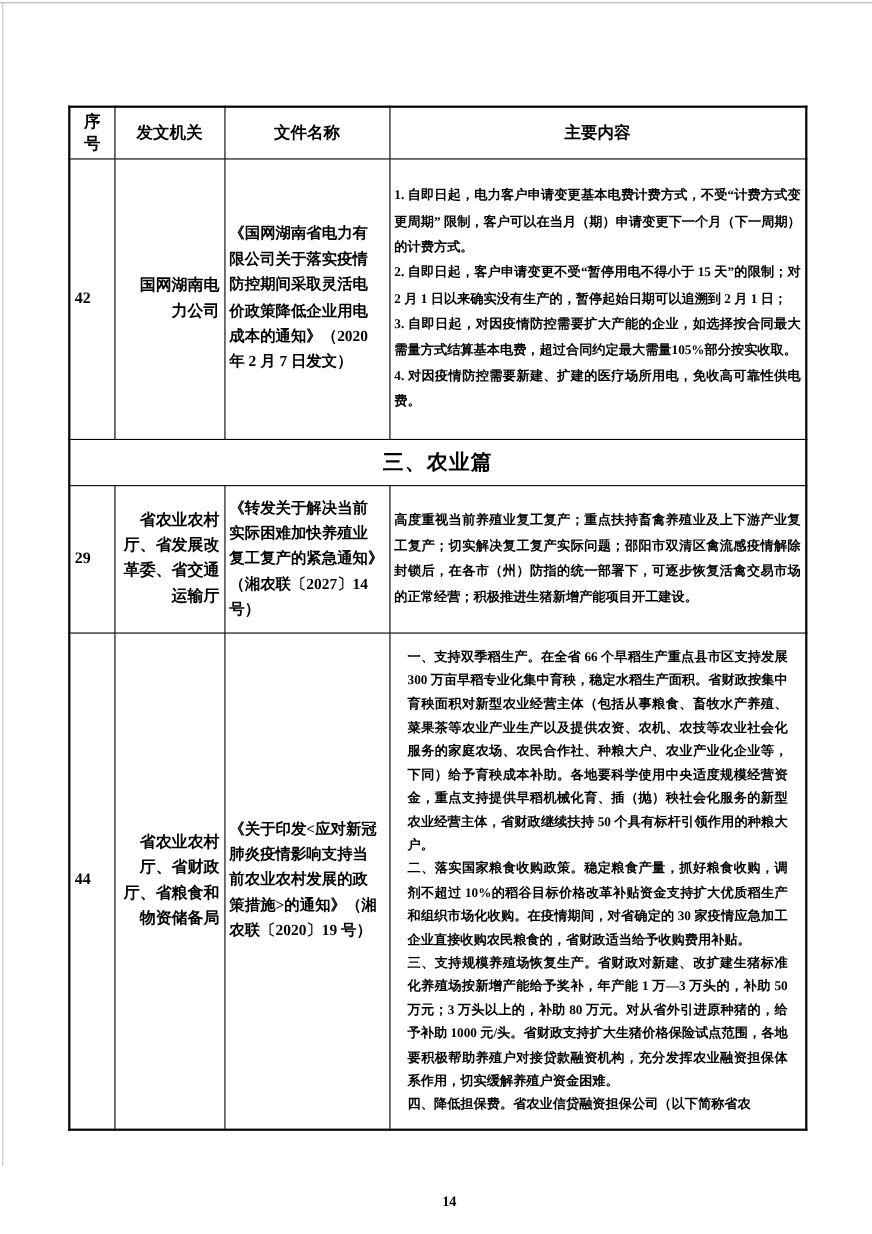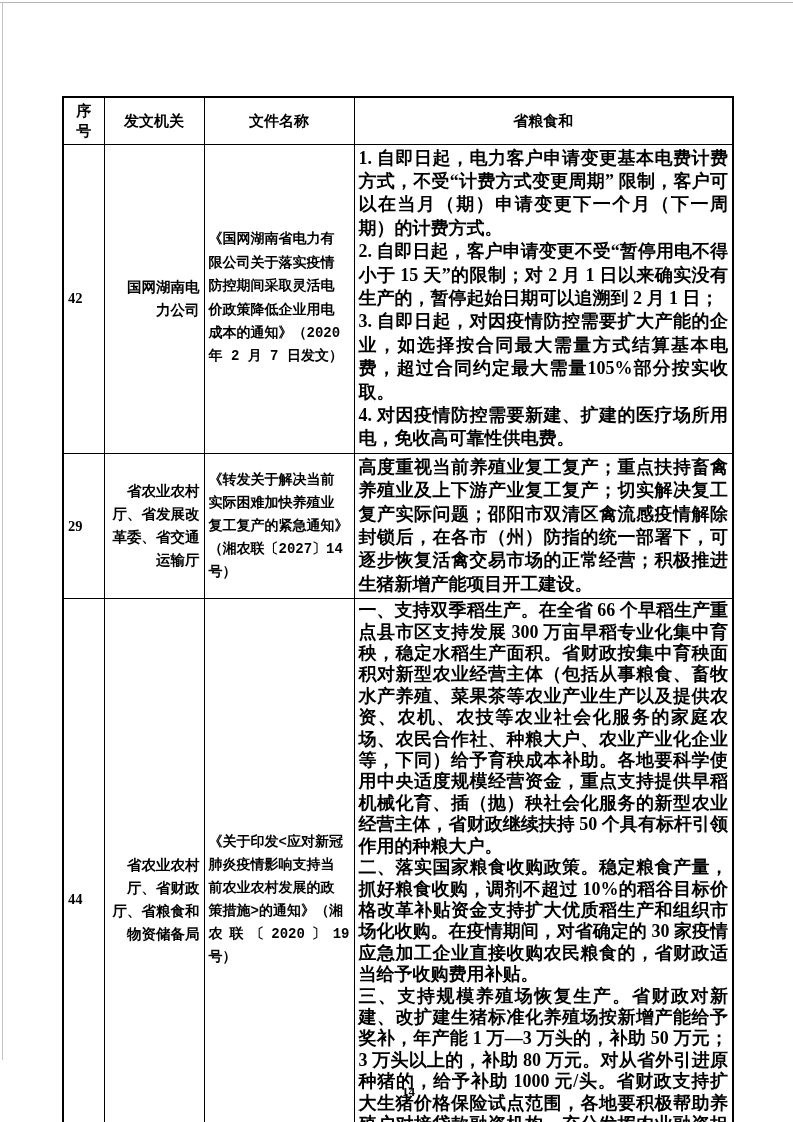--- a/index.html
+++ b/index.html
@@ -22,23 +22,23 @@
   }
   tr.hdr { height:47px; }
   tr.r42 { height:255px; }
   tr.sec { height:42px; }
   tr.r43 { height:134px; }
   tr.r44 { height:452px; }
 
   .h-cell { font-size:15px; text-align:center; line-height:20px; white-space:pre-line; font-weight:bold; }
   .cell-no { text-align:left; font-size:14.5px; }
   .cell-agency { text-align:right; font-size:14.5px; line-height:23px; white-space:pre-line; padding:2px 2px; }
-  .cell-doc { text-align:left; font-size:14px; line-height:23.4px; white-space:pre-line; padding:2px 3px; text-align:justify;font-family:Liberation Mono, monospace; }
-  .cell-content { text-align:justify; font-size:18px; line-height:23.4px; white-space:pre-line; padding:2px 5px; }
-  tr.r44 .cell-content { line-height:21.4px; padding:1px 4px; }
+  .cell-doc { text-align:left; font-size:14px; line-height:23.4px; white-space:pre-line; padding:2px 3px; text-align:justify; }
+  .cell-content { text-align:justify; font-size:12px; line-height:23.4px; white-space:pre-line; padding:2px 5px; }
+  tr.r44 .cell-content { line-height:21.4px; padding:1px 16px; }
   tr.r44 .cell-doc, tr.r43 .cell-doc { line-height:23px; }
   .section-cell { text-align:center; font-size:19px; font-weight:bold; letter-spacing:1px; }
 
   .pagenum {
     position:absolute; left:12px; top:1036px; width:793px;
     text-align:center; font-size:13px; font-weight:bold;margin-top:48px;
   }
 </style>
 </head>
 <body>
@@ -54,39 +54,42 @@
       <col style="width:150px">
       <col style="width:379px">
     </colgroup>
 
     <tbody>
         <tr class="hdr">
       <th class="h-cell">序
 号</th>
       <th class="h-cell">发文机关</th>
       <th class="h-cell">文件名称</th>
-      <th class="h-cell">省粮食和</th>
+      <th class="h-cell">主要内容</th>
     </tr>
 
     <tr class="r42">
       <td class="cell-no">42</td>
       <td class="cell-agency">国网湖南电
 力公司</td>
       <td class="cell-doc">《国网湖南省电力有
 限公司关于落实疫情
 防控期间采取灵活电
 价政策降低企业用电
 成本的通知》（2020
 年 2 月 7 日发文）</td>
       <td class="cell-content">1. 自即日起，电力客户申请变更基本电费计费方式，不受“计费方式变更周期” 限制，客户可以在当月（期）申请变更下一个月（下一周期）的计费方式。
 2. 自即日起，客户申请变更不受“暂停用电不得小于 15 天”的限制；对 2 月 1 日以来确实没有生产的，暂停起始日期可以追溯到 2 月 1 日；
 3. 自即日起，对因疫情防控需要扩大产能的企业，如选择按合同最大需量方式结算基本电费，超过合同约定最大需量105%部分按实收取。
 4. 对因疫情防控需要新建、扩建的医疗场所用电，免收高可靠性供电费。</td>
     </tr>
 
+    <tr class="sec">
+      <td class="section-cell" colspan="4">三、农业篇</td>
+    </tr>
 
     <tr class="r43">
       <td class="cell-no">29</td>
       <td class="cell-agency">省农业农村
 厅、省发展改
 革委、省交通
 运输厅</td>
       <td class="cell-doc">《转发关于解决当前
 实际困难加快养殖业
 复工复产的紧急通知》

